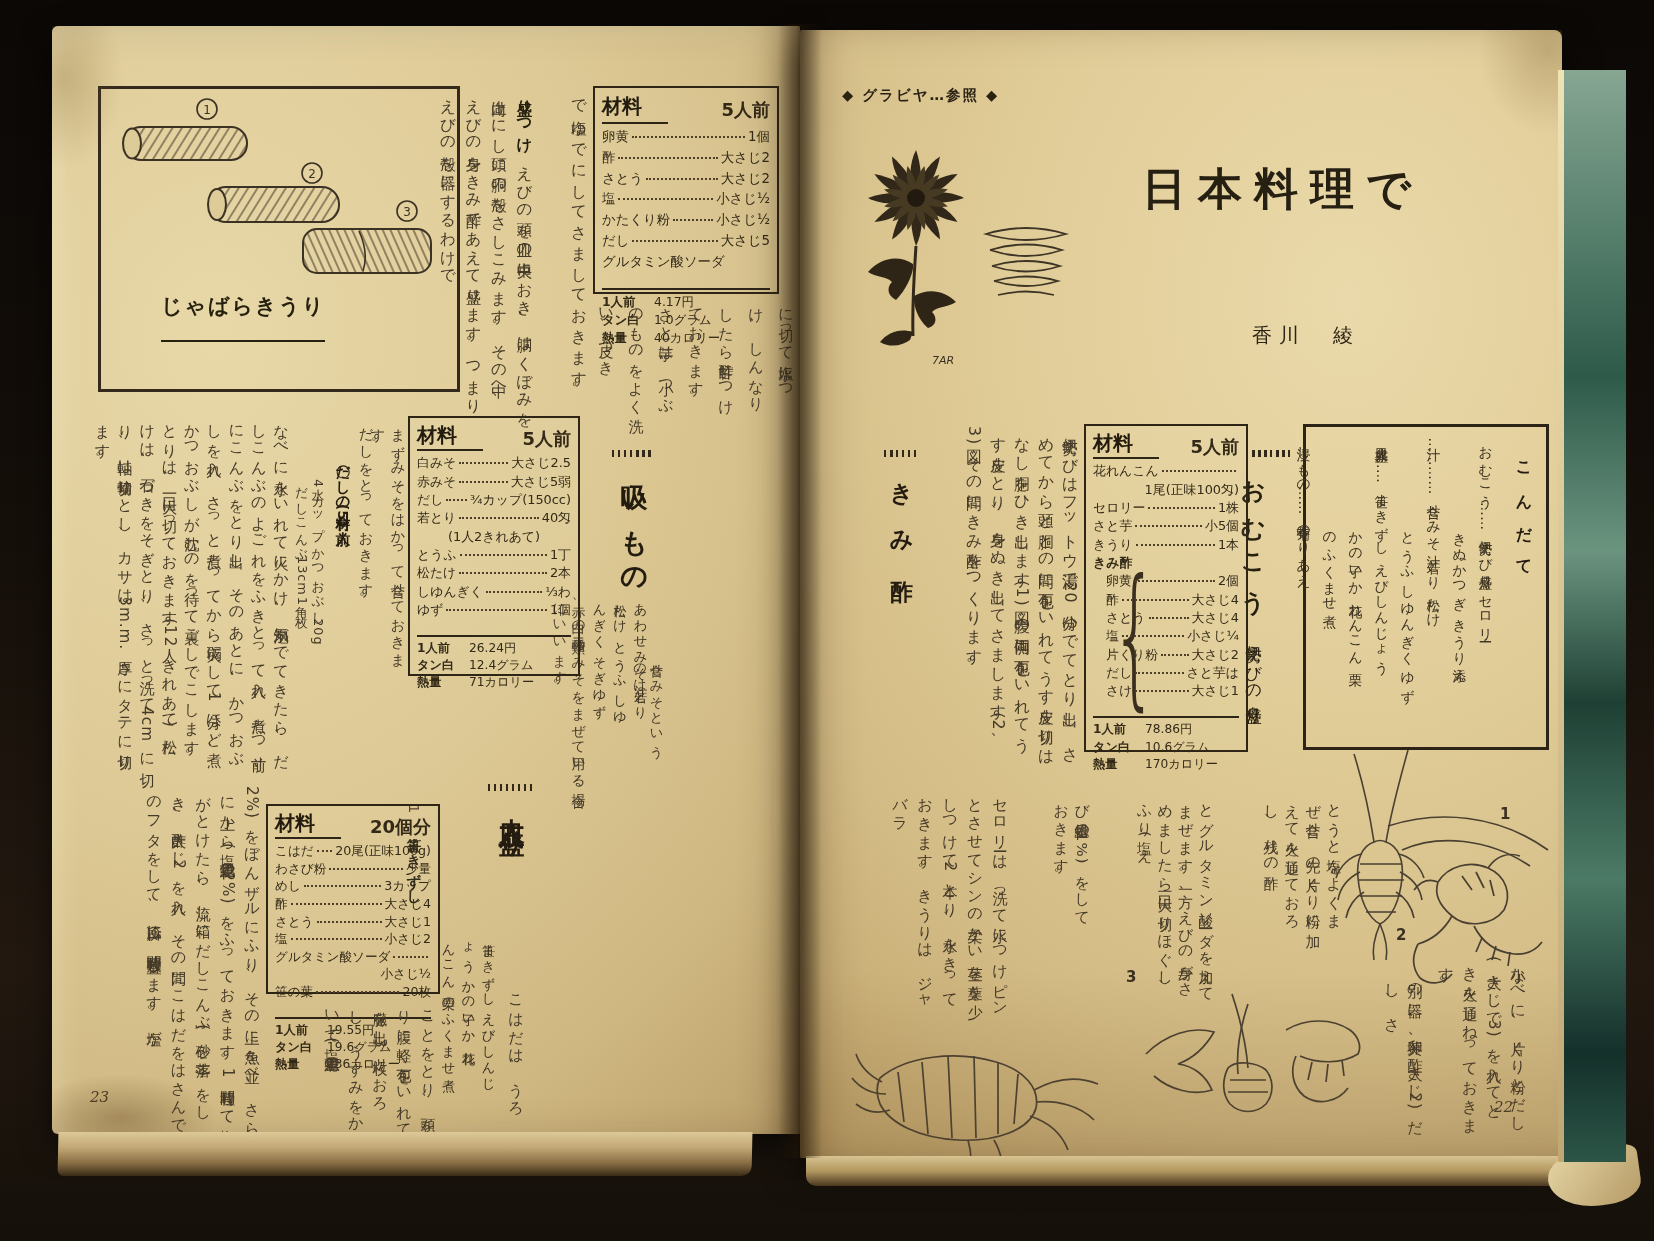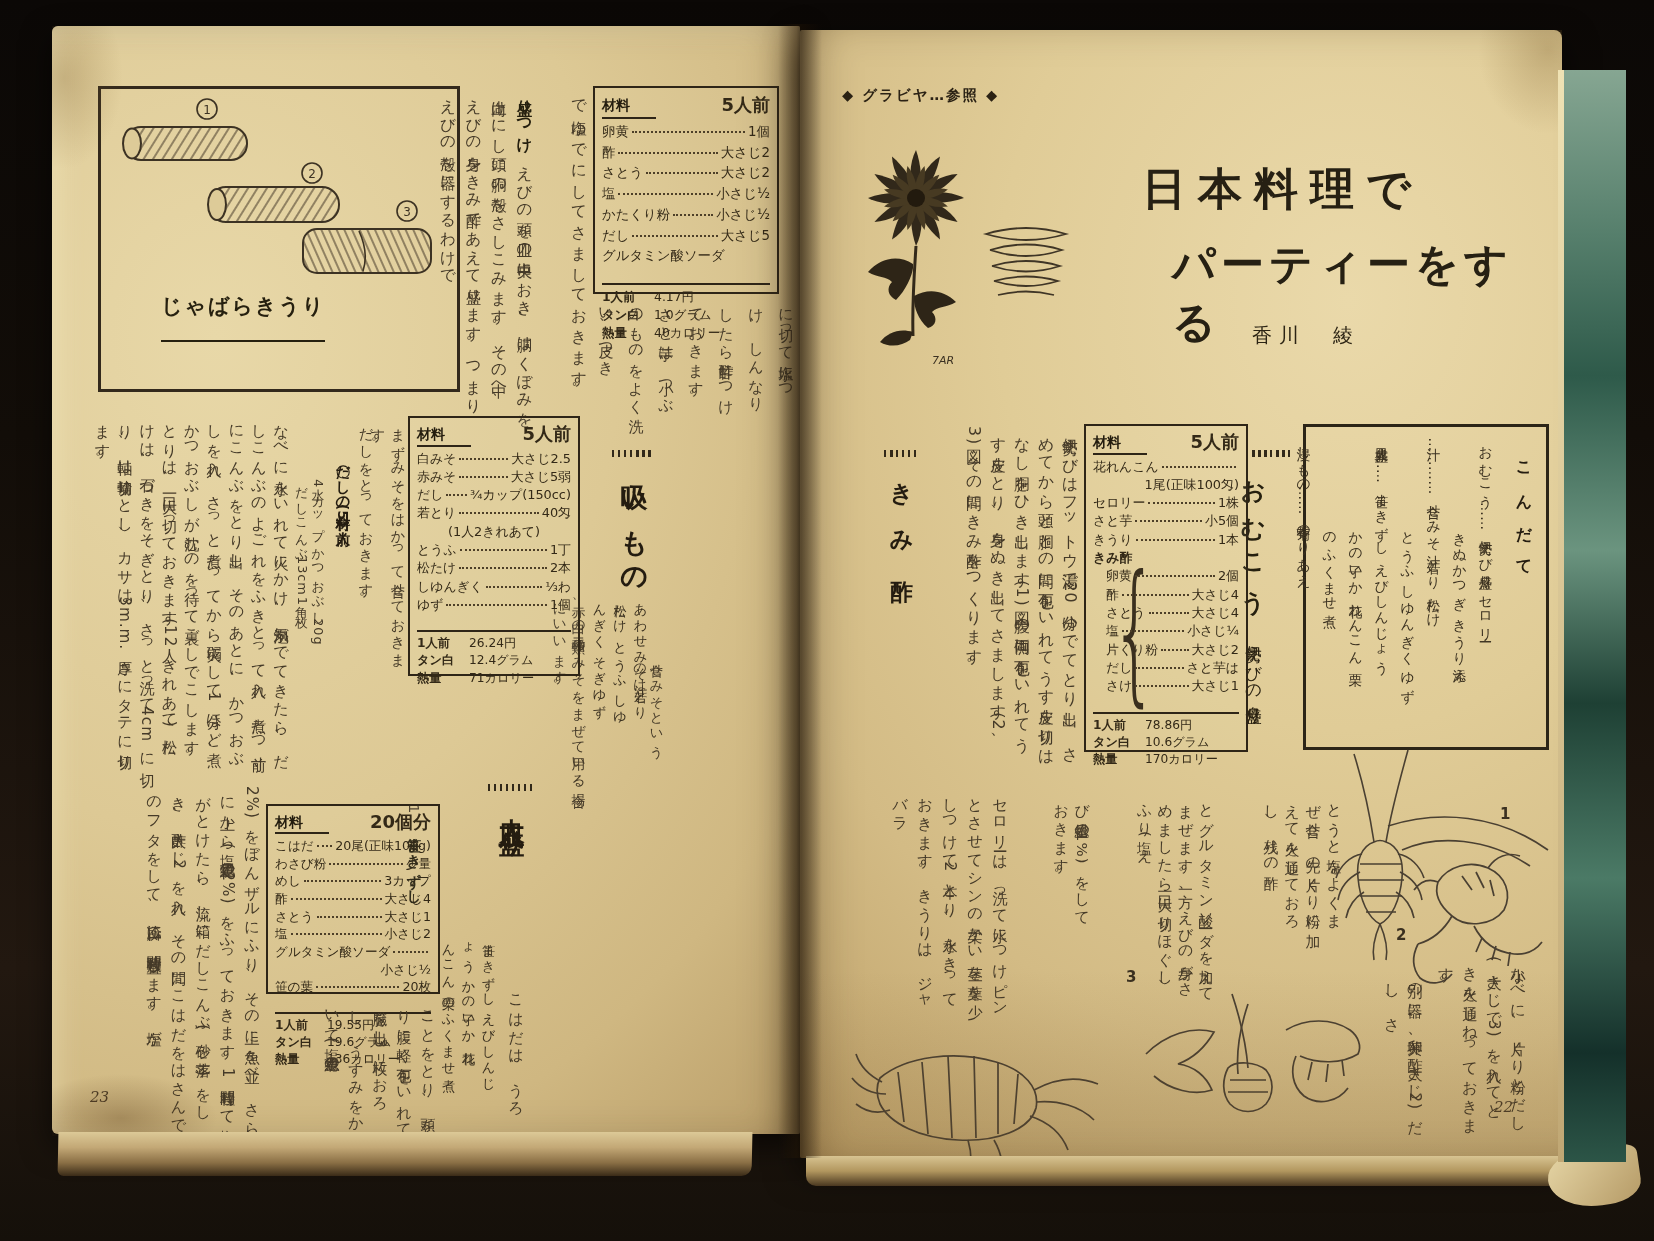--- a/index.html
+++ b/index.html
@@ -24,21 +24,21 @@
   .side-page{position:absolute;left:1564px;top:70px;width:62px;height:1092px;
     background:linear-gradient(180deg,#86a692 0%,#567f6c 15%,#2e5a4a 28%,#6b947f 44%,#1e4034 58%,#4b7a66 74%,#14302a 90%,#2c5547 100%);}
   .side-edge{position:absolute;left:1558px;top:70px;width:7px;height:1092px;background:linear-gradient(180deg,#efe2b4,#c0a774);}
   .stain{position:absolute;pointer-events:none;}
   .hx{position:absolute;height:7px;background:repeating-linear-gradient(90deg,#32291a 0 2.5px,transparent 2.5px 6px);}
   .vt{position:absolute;writing-mode:vertical-rl;text-orientation:mixed;color:#453a28;letter-spacing:1px;white-space:pre-line;}
   .vh{font-weight:bold;color:#26200f;display:inline-block;}
   .vhead{position:absolute;writing-mode:vertical-rl;text-orientation:mixed;font-weight:bold;color:#241c10;}
   .tbl{position:absolute;border:2.5px solid #2e2517;padding:3px 7px 4px 7px;color:#332917;background:rgba(255,248,220,.06);box-sizing:border-box;}
   .th{display:flex;justify-content:space-between;align-items:flex-end;margin-bottom:3px;}
-  .thl{font-weight:bold;border-bottom:2.5px solid #2e2517;padding-right:26px;font-size:14px;color:#231c0e;}
+  .thl{font-weight:bold;border-bottom:2.5px solid #2e2517;padding-right:26px;font-size:20px;color:#231c0e;}
   .thr{font-weight:bold;font-size:18px;}
   .r{display:flex;align-items:baseline;text-align:center;}
   .r .n{white-space:nowrap;}
   .r .dots{flex:1;border-bottom:2px dotted #4d3f28;margin:0 3px;transform:translateY(-3px);min-width:8px;}
   .r .v{white-space:nowrap;}
   .r.val-only{justify-content:flex-end;}
   .note-line{text-align:center;}
   .ft{border-top:2px solid #2e2517;margin-top:16px;padding-top:3px;}
   .fr{display:flex;}
   .fr .fl{width:52px;font-weight:bold;}
@@ -365,21 +365,20 @@
       <g stroke="#3f3526" stroke-width="1.8" fill="none">
         <path d="M8 16 Q48 4 88 16 Q48 28 8 16 Z"></path>
         <path d="M12 32 Q48 21 84 32 Q48 44 12 32"></path>
         <path d="M14 48 Q48 38 82 48 Q48 59 14 48"></path>
         <path d="M16 63 Q48 54 80 63 Q48 73 16 63"></path>
         <path d="M20 77 Q48 70 76 77"></path>
       </g>
     </svg>
 
     <div class="title" style="left:342px;top:130px;font-size:44px;letter-spacing:12px;">日本料理で</div>
-    <div class="title" style="left:372px;top:206px;font-size:43px;letter-spacing:5px;">パーティーをする</div>
     <div style="position:absolute;left:452px;top:292px;font-size:20px;letter-spacing:7px;color:#2c2414;">香川　綾</div>
 
     <div class="hx" style="left:452px;top:420px;width:38px;"></div>
     <div class="vt" style="left:448px;top:434px;width:40px;height:320px;">
       <span class="vh" style="font-size:24px;letter-spacing:9px;">おむこう</span><span style="font-size:16.5px;margin-top:22px;color:#2a2212;display:inline-block;">伊勢えびの舟盛り</span>
     </div>
 
     <div class="menu" style="left:503px;top:394px;width:246px;height:326px;">
       <div class="menu-inner">
         <div class="menu-title">こんだて</div>

